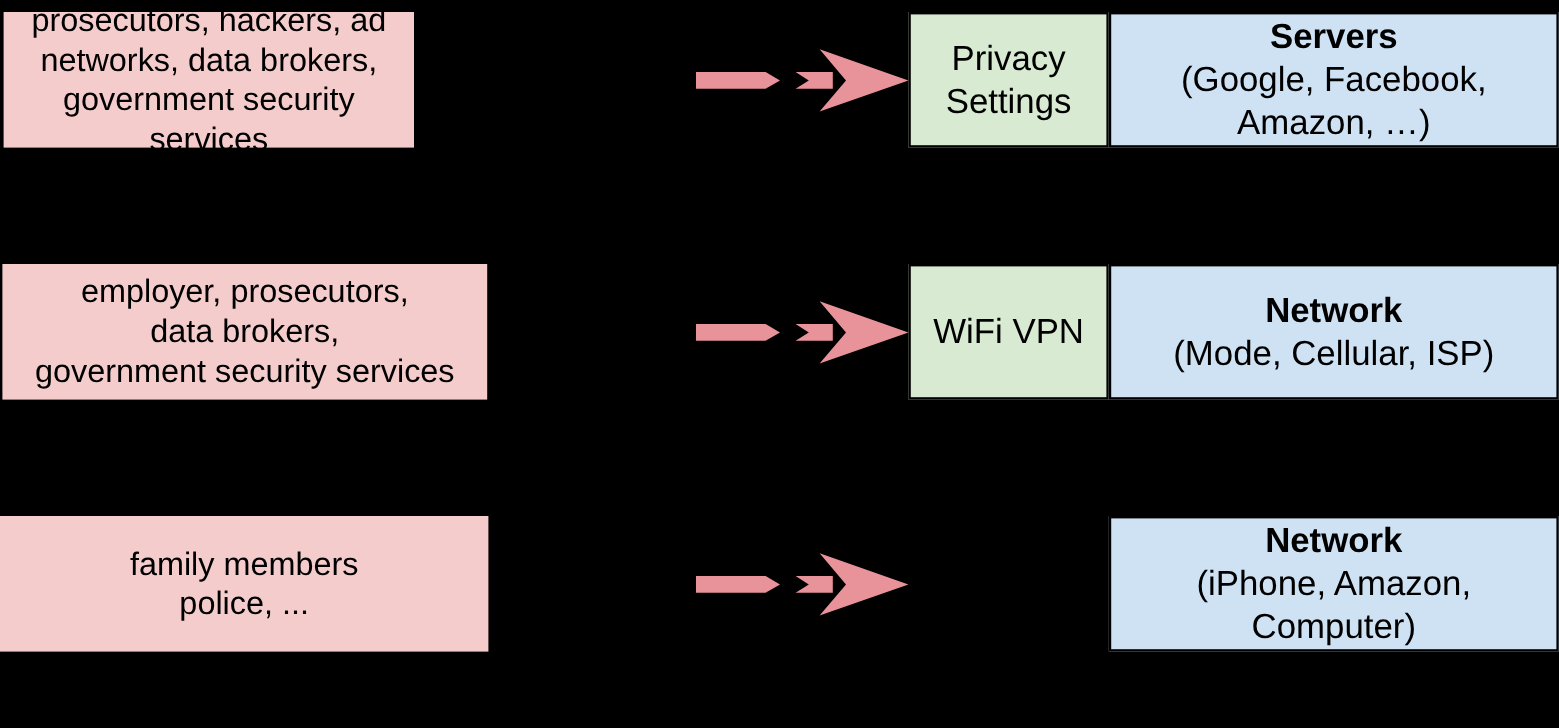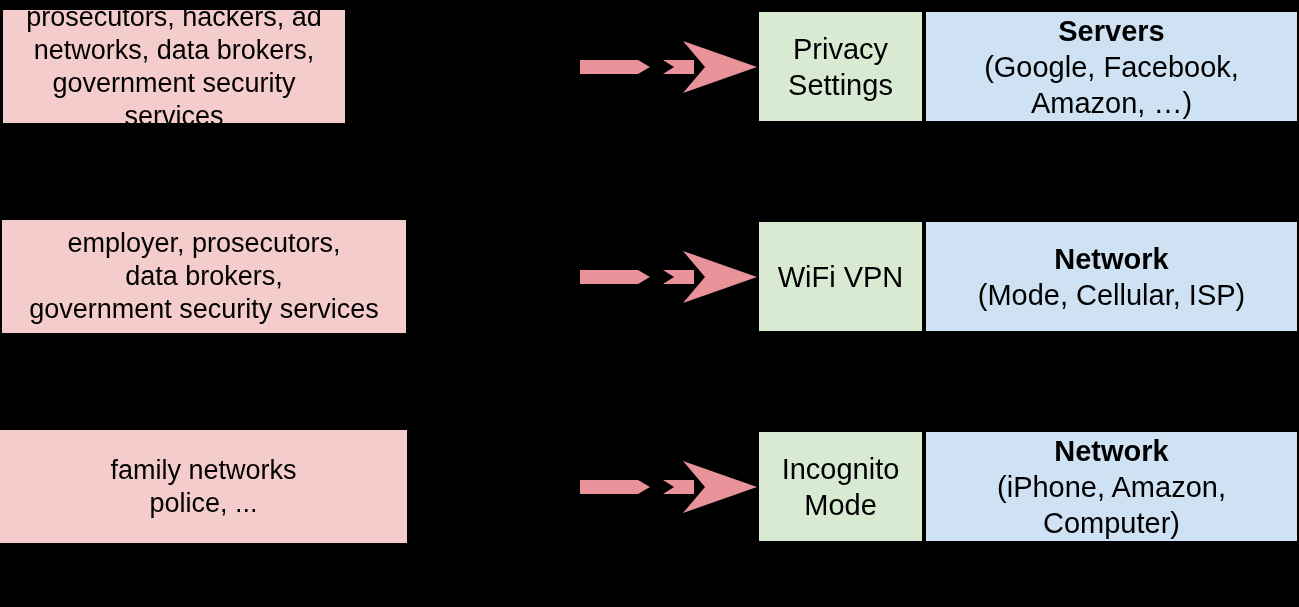--- a/index.html
+++ b/index.html
@@ -107,29 +107,27 @@
       <polygon class="arrow-shape" points="103,1 177,27 103,53 125,27"></polygon>
     </svg>
     <div class="box mitigation">WiFi VPN</div>
     <div class="box target">
       <div class="target-title">Network</div>
       <div class="target-detail">(Mode, Cellular, ISP)</div>
     </div>
   </div>
 
   <div class="row row3">
-    <div class="box threat">family networks
+    <div class="box threat">family members
 police, ...</div>
     <svg class="arrow" viewBox="0 0 178 54" aria-hidden="true">
       <polygon class="arrow-shape" points="0,20 58,20 70,27 58,34 0,34"></polygon>
       <polygon class="arrow-shape" points="83,20 114,20 114,34 83,34 94,27"></polygon>
       <polygon class="arrow-shape" points="103,1 177,27 103,53 125,27"></polygon>
     </svg>
-    <div class="box mitigation">Incognito
-Mode</div>
     <div class="box target">
       <div class="target-title">Network</div>
       <div class="target-detail">(iPhone, Amazon,
 Computer)</div>
     </div>
   </div>
 
 </div>
 
 </body></html>

